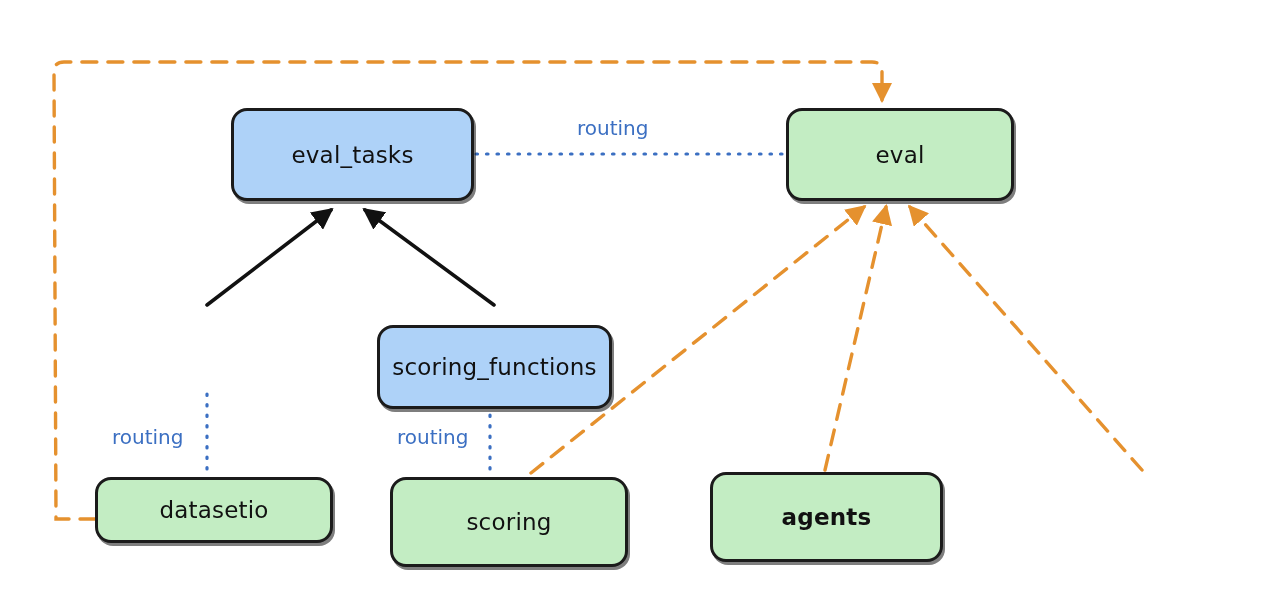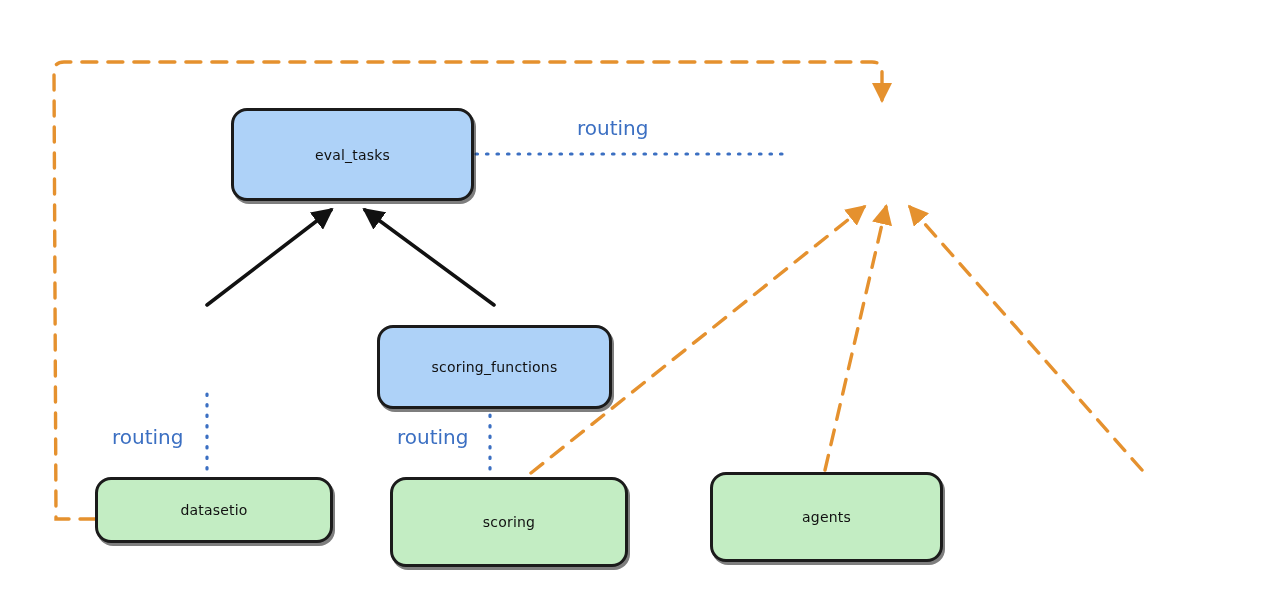--- a/index.html
+++ b/index.html
@@ -27,21 +27,21 @@
   .node {
     position: absolute;
     box-sizing: border-box;
     border: 3px solid #1b1b1b;
     border-radius: 16px;
     display: flex;
     align-items: center;
     justify-content: center;
     text-align: center;
     color: #111111;
-    font-size: 14px;
+    font-size: 23px;
     font-family: "DejaVu Sans", sans-serif;
     letter-spacing: 0.2px;
     box-shadow: 2px 3px 0 rgba(20,20,20,0.55);
     z-index: 3;
   }
   .node.blue  { background: #aed2f8; }
   .node.green { background: #c3edc3; }
   .node-label { pointer-events: none; }
   .edge-label {
     position: absolute;
@@ -83,35 +83,38 @@
 
     <path d="M 207 394 L 207 475" fill="none" stroke="#3b6fc2" stroke-width="3.2" stroke-dasharray="1.5 9" stroke-linecap="round"></path>
 
     <path d="M 490 394 L 490 475" fill="none" stroke="#3b6fc2" stroke-width="3.2" stroke-dasharray="1.5 9" stroke-linecap="round"></path>
   </svg>
 
   <div class="node blue" style="left:231px; top:108px; width:243px; height:93px;">
     <span class="node-label">eval_tasks</span>
   </div>
 
+  <div class="node green" style="left:786px; top:108px; width:228px; height:93px;">
+    <span class="node-label">eval</span>
+  </div>
 
 
   <div class="node blue" style="left:377px; top:325px; width:235px; height:84px;">
     <span class="node-label">scoring_functions</span>
   </div>
 
   <div class="node green" style="left:95px; top:477px; width:238px; height:66px;">
     <span class="node-label">datasetio</span>
   </div>
 
   <div class="node green" style="left:390px; top:477px; width:238px; height:90px;">
     <span class="node-label">scoring</span>
   </div>
 
-  <div class="node green" style="left:710px; top:472px; width:233px; height:90px;">
+  <div class="node green" style="left:710px; top:472px; width:233px; height:90px;font-weight:bold;">
     <span class="node-label">agents</span>
   </div>
 
 
   <div class="edge-label" style="left:577px; top:116px;">routing</div>
 
   <div class="edge-label" style="left:112px; top:425px;">routing</div>
 
   <div class="edge-label" style="left:397px; top:425px;">routing</div>
 

